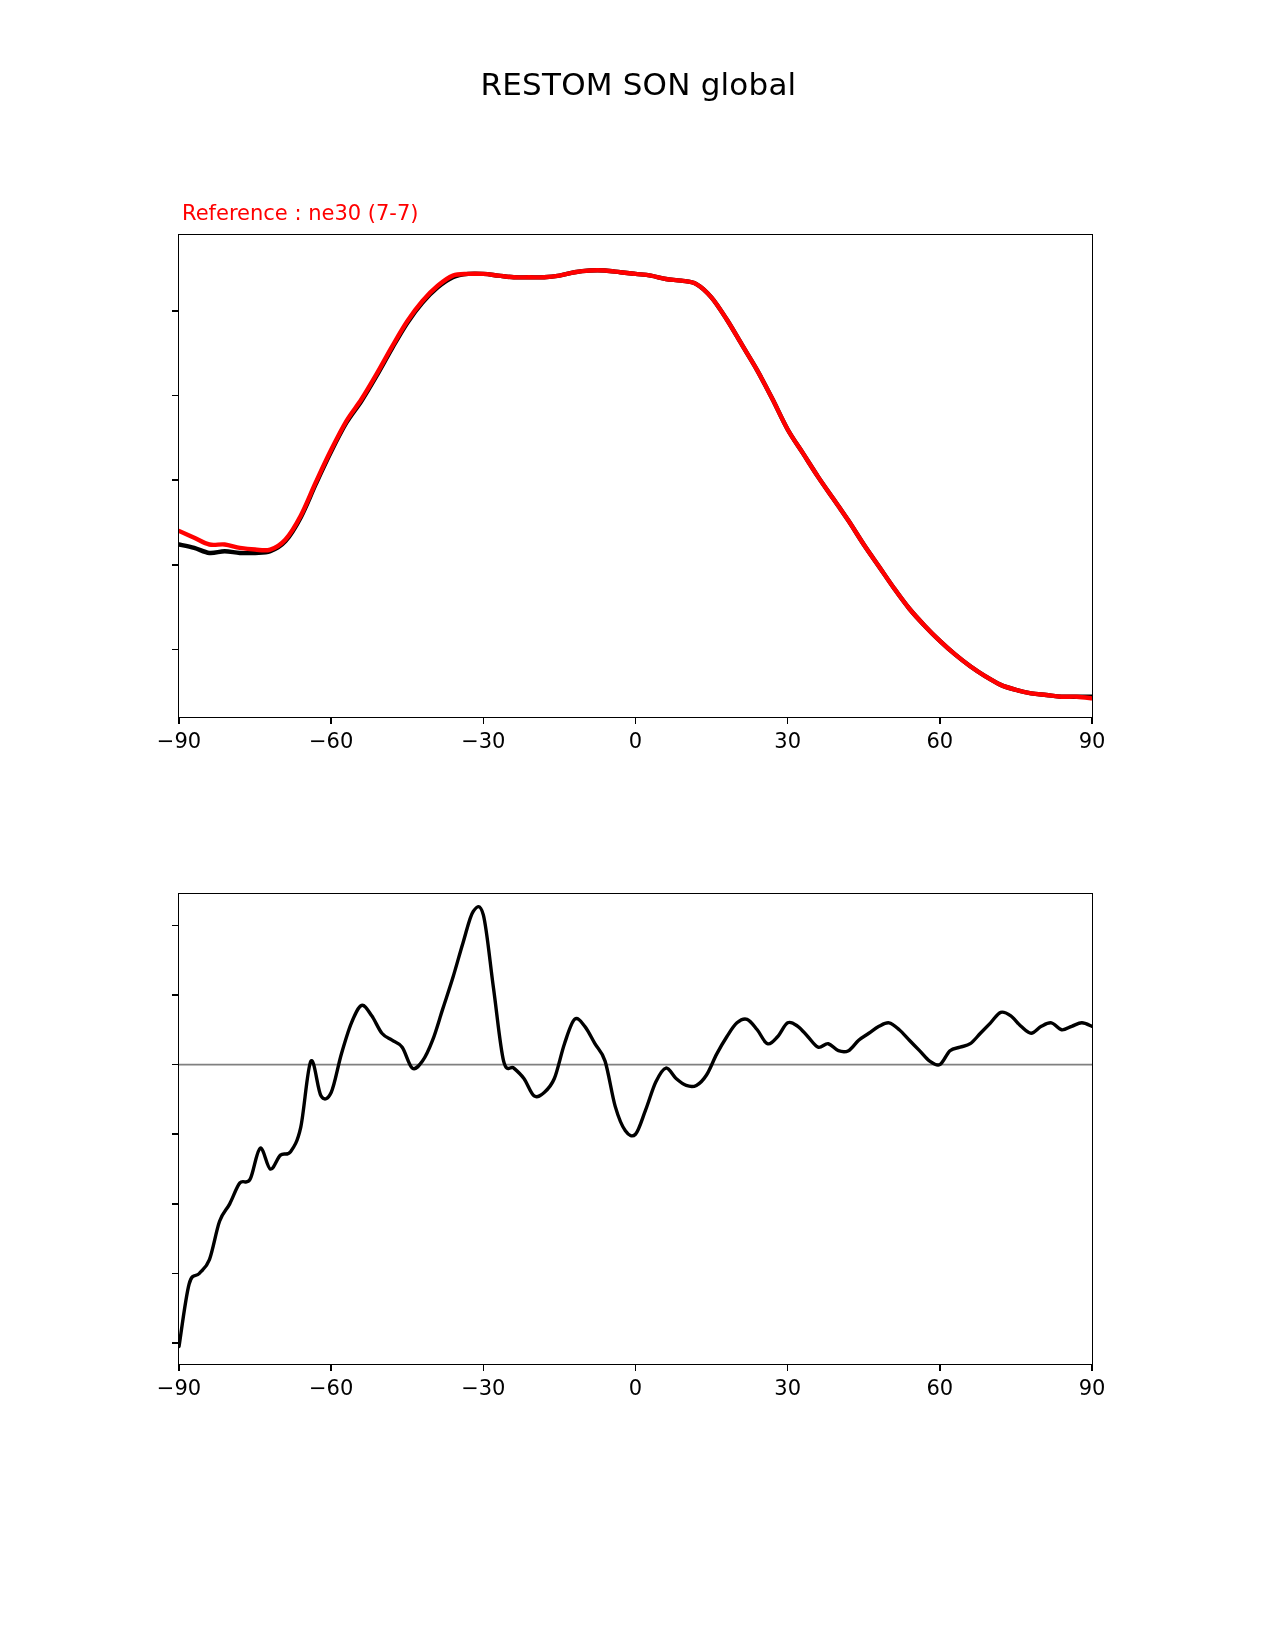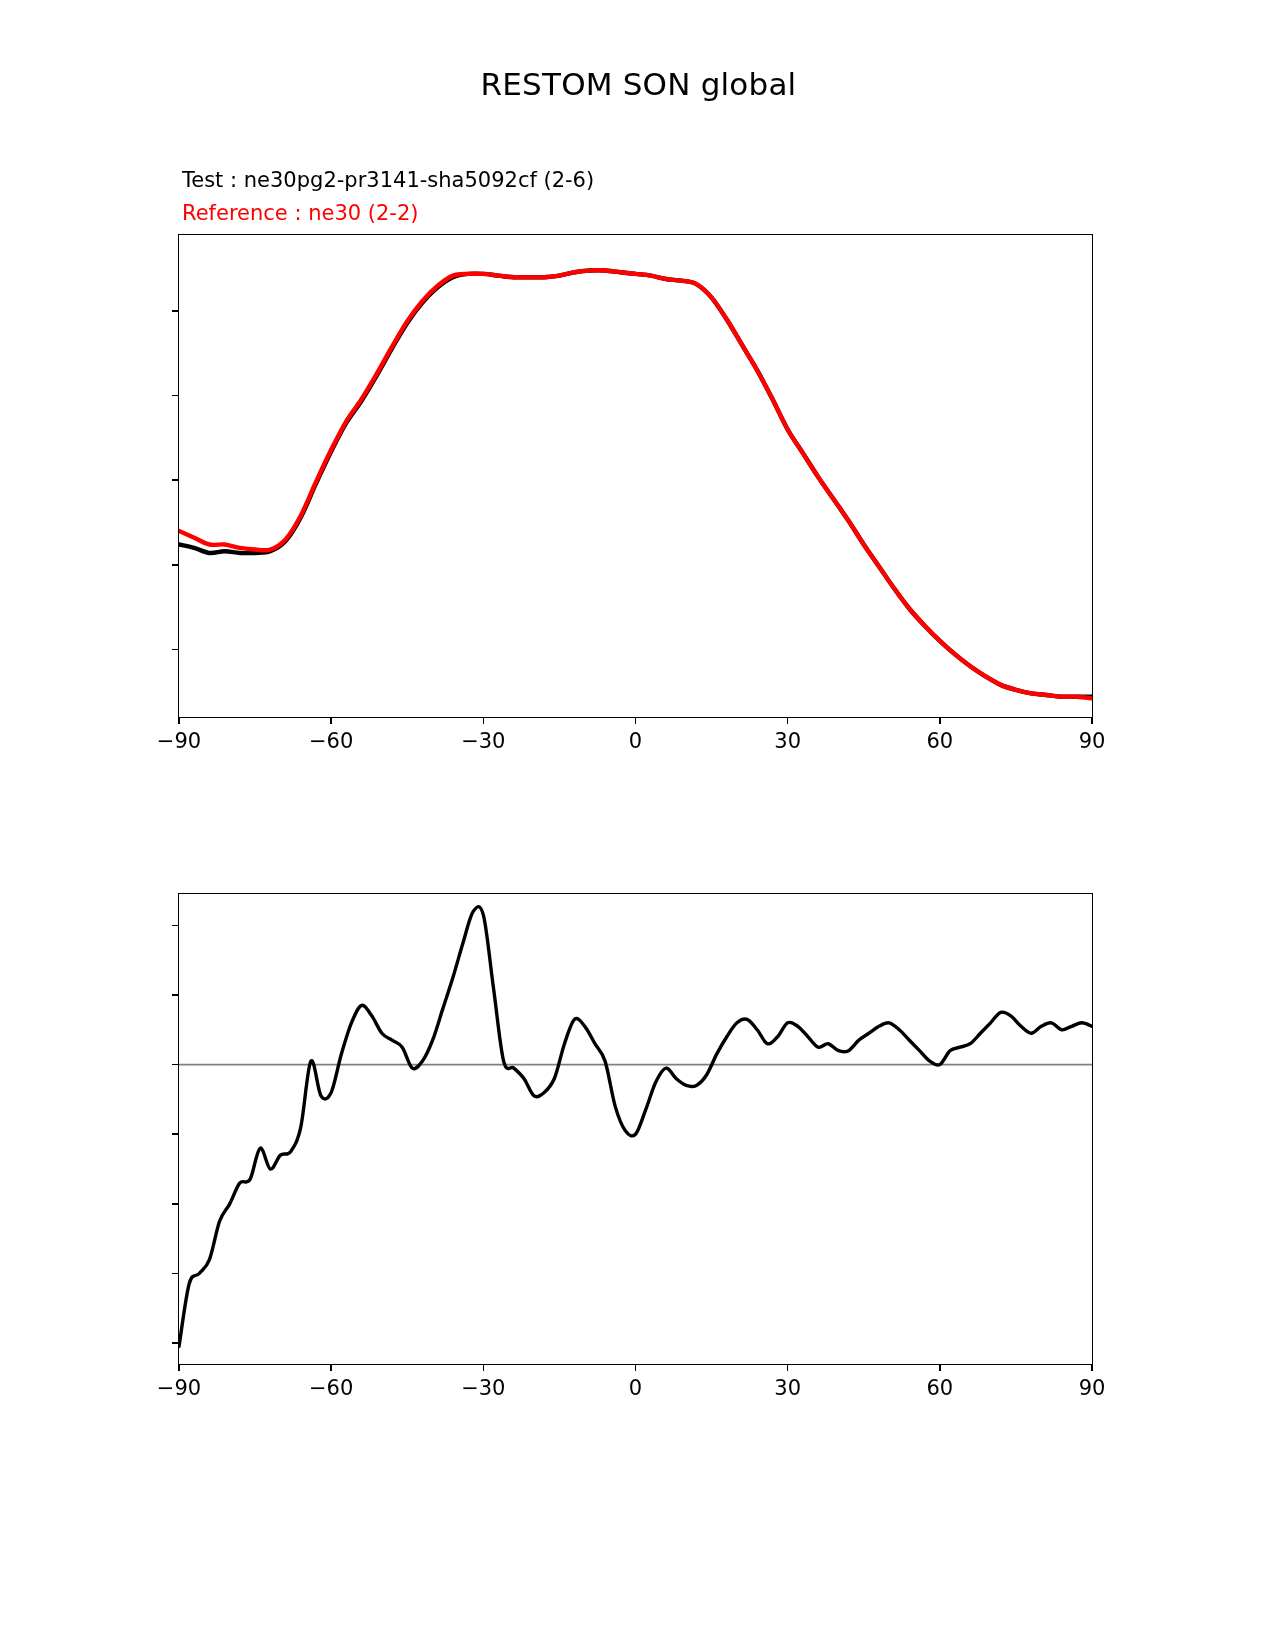--- a/index.html
+++ b/index.html
@@ -113,22 +113,21 @@
     display: block;
   }
 </style>
 </head>
 <body>
 
 <div class="page">
 
   <div id="main-title">RESTOM SON global</div>
 
-  <div class="legend-line" id="legend-test">Test : ne30pg2-pr3141-sha5092cf (2-6)</div>
-  <div class="legend-line" id="legend-reference">Reference : ne30 (2-2)</div>
+  <div class="legend-line" id="legend-reference">Reference : ne30 (7-7)</div>
 
   <div id="panel-top">
     <div id="panel-top-plotarea"></div>
 
   <svg width="913" height="482" style="position: absolute; left: 0px; top: 0px;">
         <path d="M 0.00 309.49 C 2.54 310.06, 10.14 311.47, 15.22 312.88 C 20.29 314.29, 25.36 317.39, 30.43 317.95 C 35.51 318.51, 40.58 316.26, 45.65 316.26 C 50.72 316.26, 55.79 317.67, 60.87 317.95 C 65.94 318.23, 71.01 318.23, 76.08 317.95 C 81.16 317.67, 86.23 318.23, 91.30 316.26 C 96.37 314.29, 101.44 311.75, 106.52 306.11 C 111.59 300.47, 116.66 292.02, 121.73 282.44 C 126.81 272.85, 131.88 259.60, 136.95 248.61 C 142.02 237.62, 147.09 226.62, 152.17 216.48 C 157.24 206.33, 162.31 196.18, 167.38 187.73 C 172.46 179.27, 177.53 173.63, 182.60 165.74 C 187.67 157.85, 192.74 149.11, 197.82 140.37 C 202.89 131.63, 207.96 122.05, 213.03 113.31 C 218.11 104.57, 223.18 95.55, 228.25 87.94 C 233.32 80.33, 238.39 73.57, 243.47 67.65 C 248.54 61.73, 253.61 56.66, 258.68 52.43 C 263.76 48.20, 268.83 44.54, 273.90 42.28 C 278.97 40.03, 284.04 39.46, 289.12 38.90 C 294.19 38.33, 299.26 38.62, 304.33 38.90 C 309.41 39.18, 314.48 40.03, 319.55 40.59 C 324.62 41.15, 329.69 42.00, 334.77 42.28 C 339.84 42.56, 344.91 42.28, 349.98 42.28 C 355.06 42.28, 360.13 42.56, 365.20 42.28 C 370.27 42.00, 375.34 41.44, 380.42 40.59 C 385.49 39.74, 390.56 38.05, 395.63 37.21 C 400.71 36.36, 405.78 35.80, 410.85 35.52 C 415.92 35.23, 420.99 35.23, 426.07 35.52 C 431.14 35.80, 436.21 36.64, 441.28 37.21 C 446.36 37.77, 451.43 38.33, 456.50 38.90 C 461.57 39.46, 466.64 39.74, 471.72 40.59 C 476.79 41.44, 481.86 43.13, 486.93 43.97 C 492.01 44.82, 497.08 44.82, 502.15 45.66 C 507.22 46.51, 512.29 46.23, 517.37 49.05 C 522.44 51.86, 527.51 56.66, 532.58 62.58 C 537.66 68.49, 542.73 76.67, 547.80 84.56 C 552.87 92.45, 557.94 101.47, 563.02 109.93 C 568.09 118.39, 573.16 126.28, 578.23 135.30 C 583.31 144.32, 588.38 154.18, 593.45 164.05 C 598.52 173.91, 603.59 185.47, 608.67 194.49 C 613.74 203.51, 618.81 210.28, 623.88 218.17 C 628.96 226.06, 634.03 234.24, 639.10 241.85 C 644.17 249.46, 649.24 256.50, 654.32 263.83 C 659.39 271.16, 664.46 278.21, 669.53 285.82 C 674.61 293.43, 679.68 301.88, 684.75 309.49 C 689.82 317.11, 694.89 324.15, 699.97 331.48 C 705.04 338.81, 710.11 346.42, 715.18 353.47 C 720.26 360.51, 725.33 367.56, 730.40 373.76 C 735.47 379.96, 740.54 385.32, 745.62 390.67 C 750.69 396.03, 755.76 401.10, 760.83 405.89 C 765.91 410.69, 770.98 415.20, 776.05 419.42 C 781.12 423.65, 786.19 427.60, 791.27 431.26 C 796.34 434.93, 801.41 438.31, 806.48 441.41 C 811.56 444.51, 816.63 447.61, 821.70 449.87 C 826.77 452.12, 831.84 453.53, 836.92 454.94 C 841.99 456.35, 847.06 457.48, 852.13 458.32 C 857.21 459.17, 862.28 459.45, 867.35 460.01 C 872.42 460.58, 877.49 461.42, 882.57 461.71 C 887.64 461.99, 892.71 461.71, 897.78 461.71 C 902.86 461.71, 910.46 461.71, 913.00 461.71" fill="none" stroke="#000000" stroke-width="4.4" stroke-linejoin="round" stroke-linecap="round"></path>
         <path d="M 0.00 295.96 C 2.54 297.09, 10.14 300.47, 15.22 302.73 C 20.29 304.98, 25.36 308.37, 30.43 309.49 C 35.51 310.62, 40.58 308.93, 45.65 309.49 C 50.72 310.06, 55.79 312.03, 60.87 312.88 C 65.94 313.72, 71.01 314.29, 76.08 314.57 C 81.16 314.85, 86.23 316.26, 91.30 314.57 C 96.37 312.88, 101.44 310.06, 106.52 304.42 C 111.59 298.78, 116.66 290.33, 121.73 280.74 C 126.81 271.16, 131.88 257.91, 136.95 246.92 C 142.02 235.93, 147.09 224.93, 152.17 214.79 C 157.24 204.64, 162.31 194.49, 167.38 186.04 C 172.46 177.58, 177.53 171.94, 182.60 164.05 C 187.67 156.16, 192.74 147.42, 197.82 138.68 C 202.89 129.94, 207.96 120.36, 213.03 111.62 C 218.11 102.88, 223.18 93.86, 228.25 86.25 C 233.32 78.64, 238.39 71.88, 243.47 65.96 C 248.54 60.04, 253.61 54.96, 258.68 50.74 C 263.76 46.51, 268.83 42.56, 273.90 40.59 C 278.97 38.62, 284.04 39.18, 289.12 38.90 C 294.19 38.62, 299.26 38.62, 304.33 38.90 C 309.41 39.18, 314.48 40.03, 319.55 40.59 C 324.62 41.15, 329.69 42.00, 334.77 42.28 C 339.84 42.56, 344.91 42.28, 349.98 42.28 C 355.06 42.28, 360.13 42.56, 365.20 42.28 C 370.27 42.00, 375.34 41.44, 380.42 40.59 C 385.49 39.74, 390.56 38.05, 395.63 37.21 C 400.71 36.36, 405.78 35.80, 410.85 35.52 C 415.92 35.23, 420.99 35.23, 426.07 35.52 C 431.14 35.80, 436.21 36.64, 441.28 37.21 C 446.36 37.77, 451.43 38.33, 456.50 38.90 C 461.57 39.46, 466.64 39.74, 471.72 40.59 C 476.79 41.44, 481.86 43.13, 486.93 43.97 C 492.01 44.82, 497.08 44.82, 502.15 45.66 C 507.22 46.51, 512.29 46.23, 517.37 49.05 C 522.44 51.86, 527.51 56.66, 532.58 62.58 C 537.66 68.49, 542.73 76.67, 547.80 84.56 C 552.87 92.45, 557.94 101.47, 563.02 109.93 C 568.09 118.39, 573.16 126.28, 578.23 135.30 C 583.31 144.32, 588.38 154.18, 593.45 164.05 C 598.52 173.91, 603.59 185.47, 608.67 194.49 C 613.74 203.51, 618.81 210.28, 623.88 218.17 C 628.96 226.06, 634.03 234.24, 639.10 241.85 C 644.17 249.46, 649.24 256.50, 654.32 263.83 C 659.39 271.16, 664.46 278.21, 669.53 285.82 C 674.61 293.43, 679.68 301.88, 684.75 309.49 C 689.82 317.11, 694.89 324.15, 699.97 331.48 C 705.04 338.81, 710.11 346.42, 715.18 353.47 C 720.26 360.51, 725.33 367.56, 730.40 373.76 C 735.47 379.96, 740.54 385.32, 745.62 390.67 C 750.69 396.03, 755.76 401.10, 760.83 405.89 C 765.91 410.69, 770.98 415.20, 776.05 419.42 C 781.12 423.65, 786.19 427.60, 791.27 431.26 C 796.34 434.93, 801.41 438.31, 806.48 441.41 C 811.56 444.51, 816.63 447.61, 821.70 449.87 C 826.77 452.12, 831.84 453.53, 836.92 454.94 C 841.99 456.35, 847.06 457.48, 852.13 458.32 C 857.21 459.17, 862.28 459.45, 867.35 460.01 C 872.42 460.58, 877.49 461.42, 882.57 461.71 C 887.64 461.99, 892.71 461.42, 897.78 461.71 C 902.86 461.99, 910.46 463.11, 913.00 463.40" fill="none" stroke="#ff0000" stroke-width="4.4" stroke-linejoin="round" stroke-linecap="round"></path>
       </svg>
       <div class="tick-mark-y-top" style="top: 413.551px;"></div>
       <div class="tick-mark-y-top" style="top: 328.989px;"></div>

